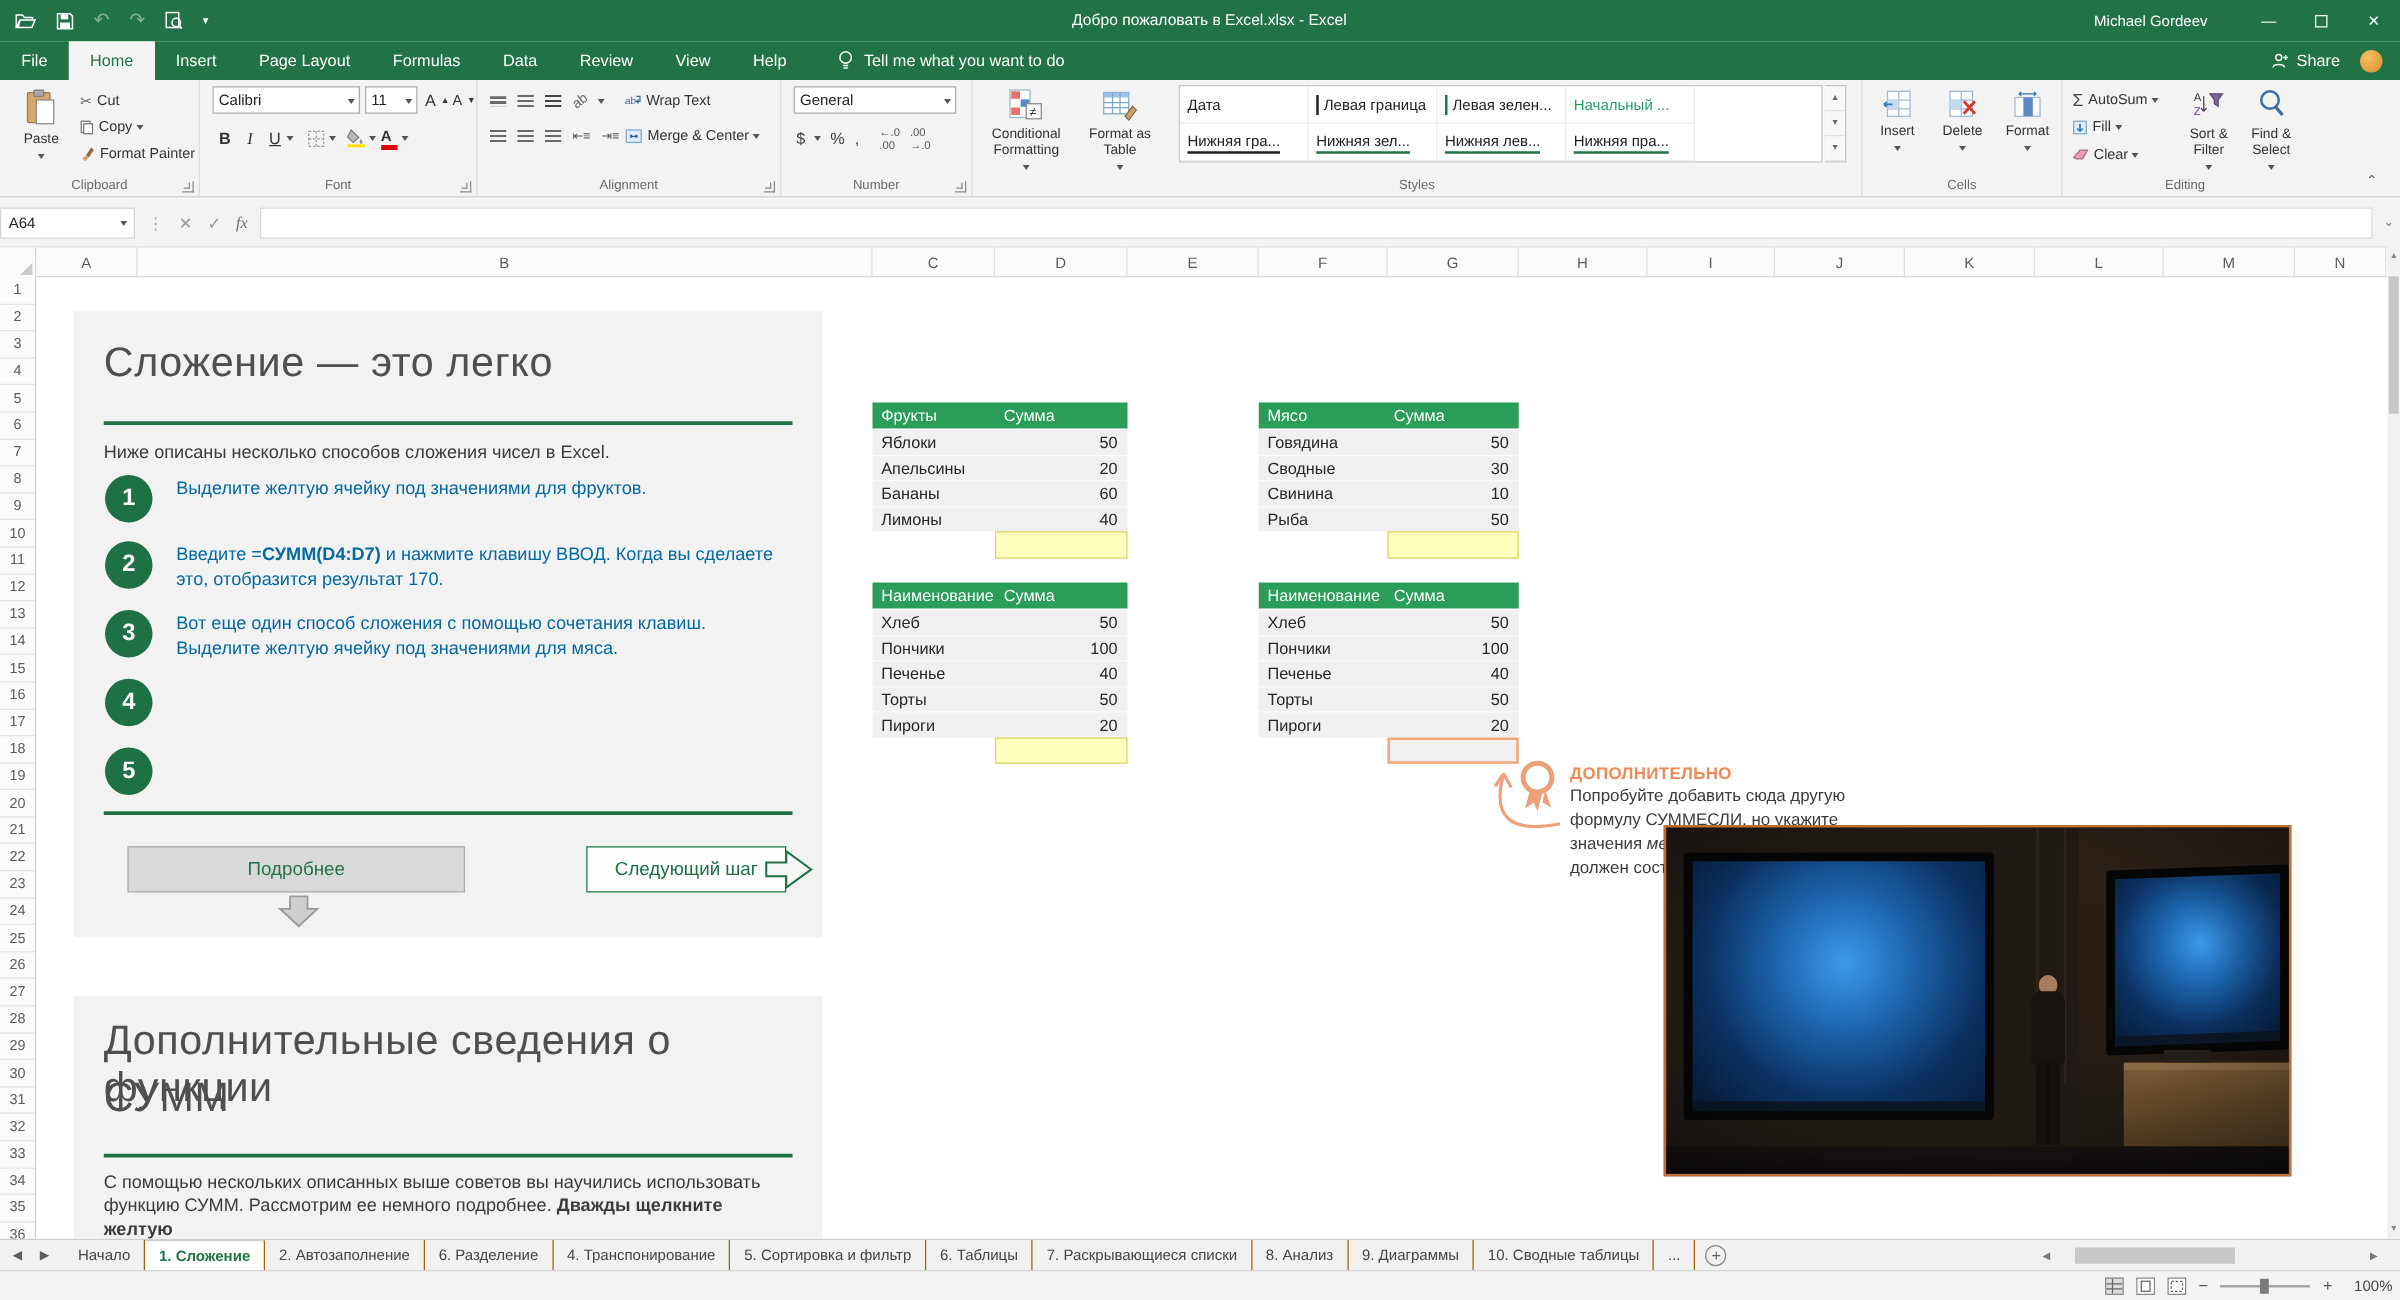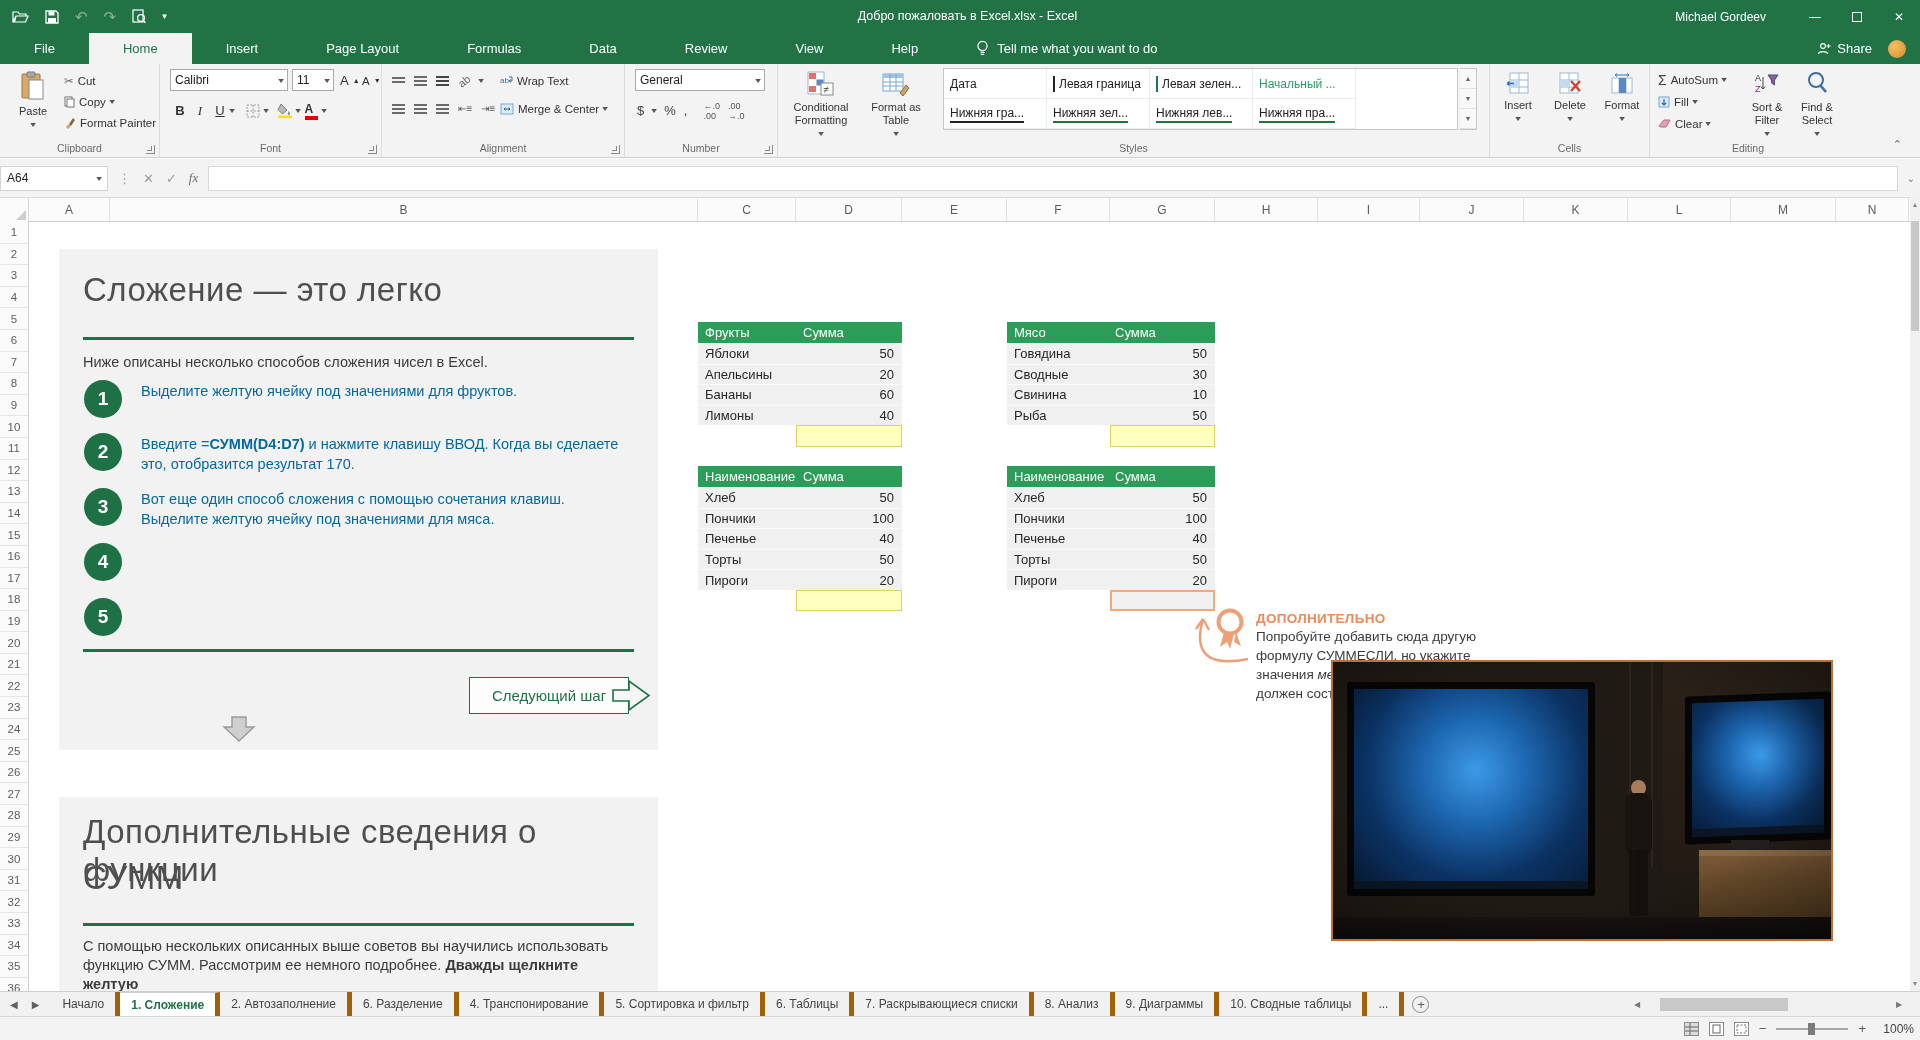--- a/index.html
+++ b/index.html
@@ -14,21 +14,21 @@
   .qat .dim { opacity:.45; }
   .qico { font-size:15px; line-height:1; color:#fff; }
   .tb-title { position:absolute; left:0; right:0; top:0; height:33px; text-align:center; line-height:33px; font-size:12.5px; color:#fff;padding-left:15px; }
   .tb-right { position:absolute; right:0; top:0; height:33px; display:flex; align-items:center; }
   .tb-user { font-size:12px; margin-right:28px; }
   .winbtn { width:42px; height:33px; display:flex; align-items:center; justify-content:center; font-size:12px; }
   .maxbox { width:10px; height:10px; border:1px solid #fff; }
 
   
   .tabrow { position:absolute; left:0; top:33px; width:1920px; height:31px; background:#217346; display:flex; align-items:stretch; color:#fff; }
-  .rtab { padding:0 34px; line-height:31px; font-size:13px; white-space:nowrap; }
+  .rtab { padding:0 17px; line-height:31px; font-size:13px; white-space:nowrap; }
   .rtab.t-active { background:#f3f3f3; color:#217346; }
   .tellme { display:flex; align-items:center; gap:8px; margin-left:24px; font-size:13px; }
   .tabr-right { position:absolute; right:14px; top:0; height:31px; display:flex; align-items:center; gap:16px; }
   .share { display:flex; align-items:center; gap:6px; font-size:13px; }
   .avatar { width:18px; height:18px; border-radius:50%; background:radial-gradient(circle at 35% 35%, #f5c063, #d98a2b); }
 
   
   .ribbon { position:absolute; left:0; top:64px; width:1920px; height:94px; background:#f3f3f3; border-bottom:1px solid #d0cfcf; }
   .grp { position:absolute; top:0; height:93px; border-right:1px solid #dddcdc; }
   .glabel-row { position:absolute; bottom:3px; left:0; right:0; text-align:center; font-size:10.5px; color:#6a6a6a; }
@@ -119,21 +119,21 @@
   .p-laptop { position:absolute; left:398px; top:178px; width:38px; height:10px; background:#23201c; }
   .v-vig { position:absolute; inset:0; background:radial-gradient(ellipse at 45% 45%, transparent 55%, rgba(0,0,0,.45)); }
 
   
   .vscroll { position:absolute; right:0; top:197px; width:10px; height:794px; background:#f1f1f1; }
   .vthumb { position:absolute; left:1px; top:24px; width:8px; height:110px; background:#c8c8c8; }
   .varrow { position:absolute; left:0; width:10px; text-align:center; font-size:7px; color:#8a8a8a; }
 
   .tabbar { position:absolute; left:0; top:991px; width:1920px; height:25px; background:#f1f1f1; border-top:1px solid #cfcfcf; display:flex; align-items:stretch; font-size:12px; color:#444; }
   .stnav { display:flex; align-items:center; gap:14px; padding:0 12px 0 10px; color:#5f5f5f; font-size:10px; }
-  .stab { padding:0 11px; display:flex; align-items:center; border-right:5px solid #a16207; white-space:nowrap; }
+  .stab { padding:0 11px; display:flex; align-items:center; border-right:1px solid #a16207; white-space:nowrap; }
   .stab.active { background:#fff; color:#217346; font-weight:bold; border-top:1px solid #cfcfcf; }
   .addsheet { width:17px; height:17px; border-radius:50%; border:1px solid #8a8a8a; color:#5f5f5f; display:flex; align-items:center; justify-content:center; font-size:13px; margin:auto 8px; line-height:1; }
   .hscroll { position:absolute; right:14px; top:4px; width:276px; height:17px; background:#f1f1f1; display:flex; align-items:center; }
   .hthumb { width:128px; height:13px; background:#c8c8c8; margin-left:16px; }
   .harrow { font-size:8px; color:#777; width:14px; text-align:center; }
 
   .statusbar { position:absolute; left:0; top:1016px; width:1920px; height:24px; background:#f3f3f3; border-top:1px solid #d6d6d6; }
   .sb-right { position:absolute; right:6px; top:0; height:23px; display:flex; align-items:center; gap:10px; }
   .viewico { width:15px; height:14px; border:1px solid #8a8a8a; background:#fff; position:relative; }
   .viewico.active { background:#dcdcdc; }
@@ -628,20 +628,23 @@
             <div class="stepnum">4</div>
           </div>
 
           <div class="step" style="top: 349px;">
             <div class="stepnum">5</div>
           </div>
         </div>
 
       <div class="crule" style="top:400px"></div>
 
+      <div class="btn-more">
+          <span>Подробнее</span>
+        </div>
       <svg class="arrow-svg" style="left:163px;top:466px" width="34" height="28" viewBox="0 0 34 28">
           <path d="M10 2 L24 2 L24 12 L32 12 L17 26 L2 12 L10 12 Z" fill="#cfcfcf" stroke="#9a9a9a" stroke-width="1.4"></path>
         </svg>
       <div class="btn-next">
           <span>Следующий шаг</span>
         </div>
       <svg class="arrow-svg" style="left:552px;top:430px" width="40" height="33" viewBox="0 0 40 33">
           <path d="M2 11 L18 11 L18 2 L38 16.5 L18 31 L18 22 L2 22 Z" fill="#f6f6f6" stroke="#1e7145" stroke-width="1.6"></path>
         </svg>
     </div>

